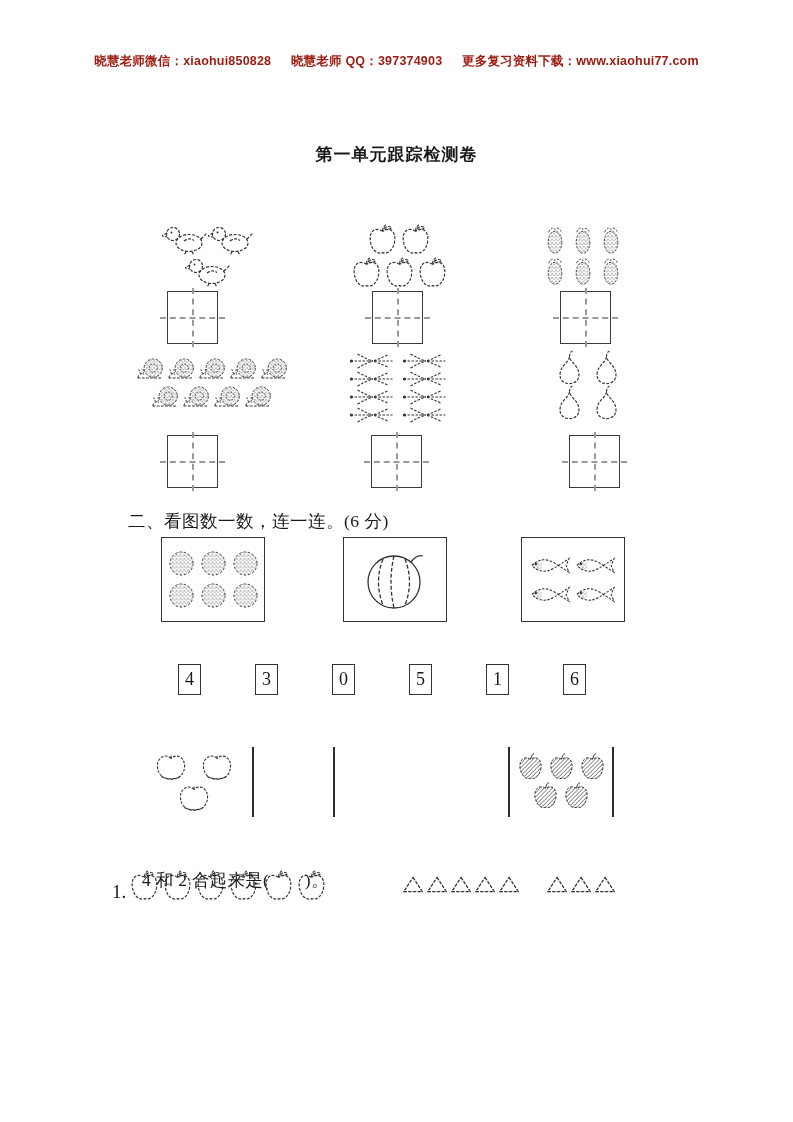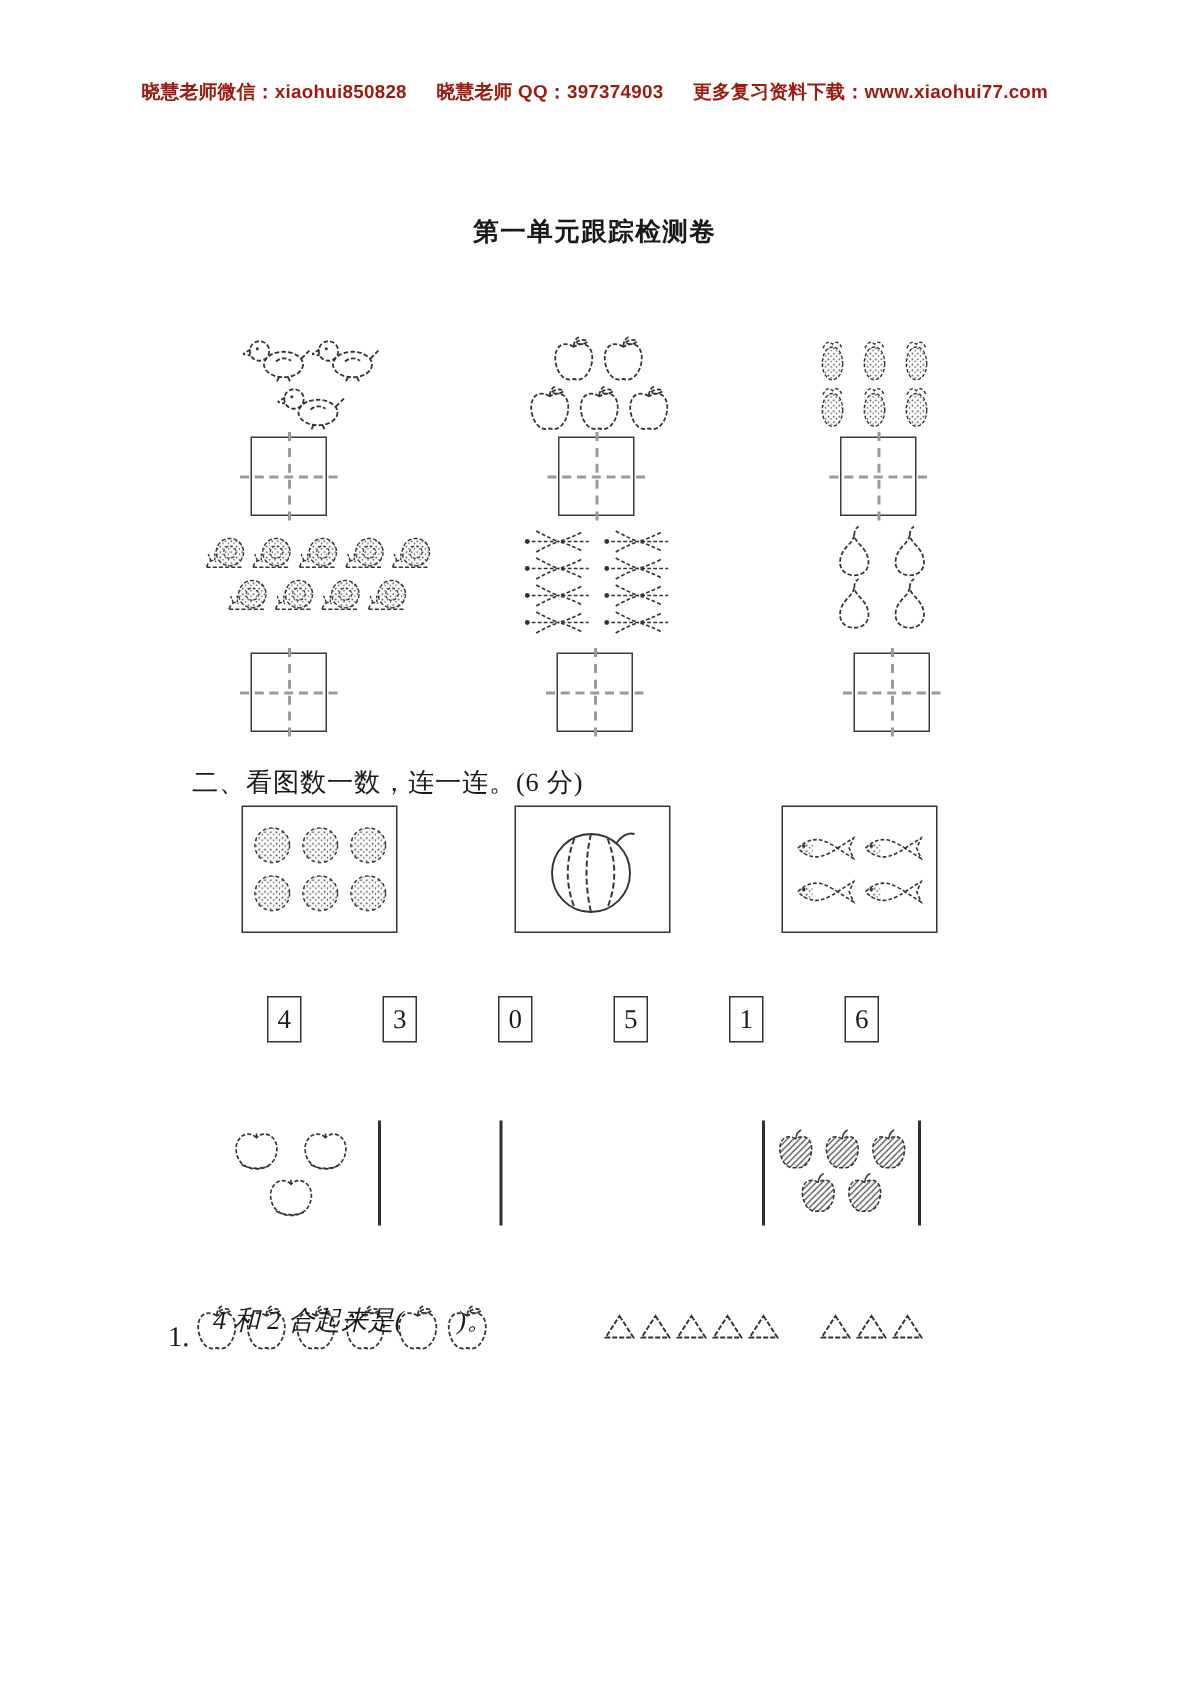--- a/index.html
+++ b/index.html
@@ -441,21 +441,21 @@
         <use href="#sym-triangle"></use>
       </svg>
       <svg class="icon icon-triangle">
         <use href="#sym-triangle"></use>
       </svg>
       <svg class="icon icon-triangle">
         <use href="#sym-triangle"></use>
       </svg>
     </div>
 
-  <div class="abs fill-text" style="left:142px;top:868px;font-style:italic;">4 和 2 合起来是(　　)。</div>
+  <div class="abs fill-text" style="left:142px;top:868px;">4 和 2 合起来是(　　)。</div>
 
   <div class="abs grp" style="left:149px;top:960px;flex-wrap:nowrap;gap:10px;">
       <svg class="icon icon-banana">
         <use href="#sym-banana"></use>
       </svg>
       <svg class="icon icon-banana">
         <use href="#sym-banana"></use>
       </svg>
     </div>
   <div class="abs grp" style="left:424px;top:959px;width:114px;gap:12px 15px;">

